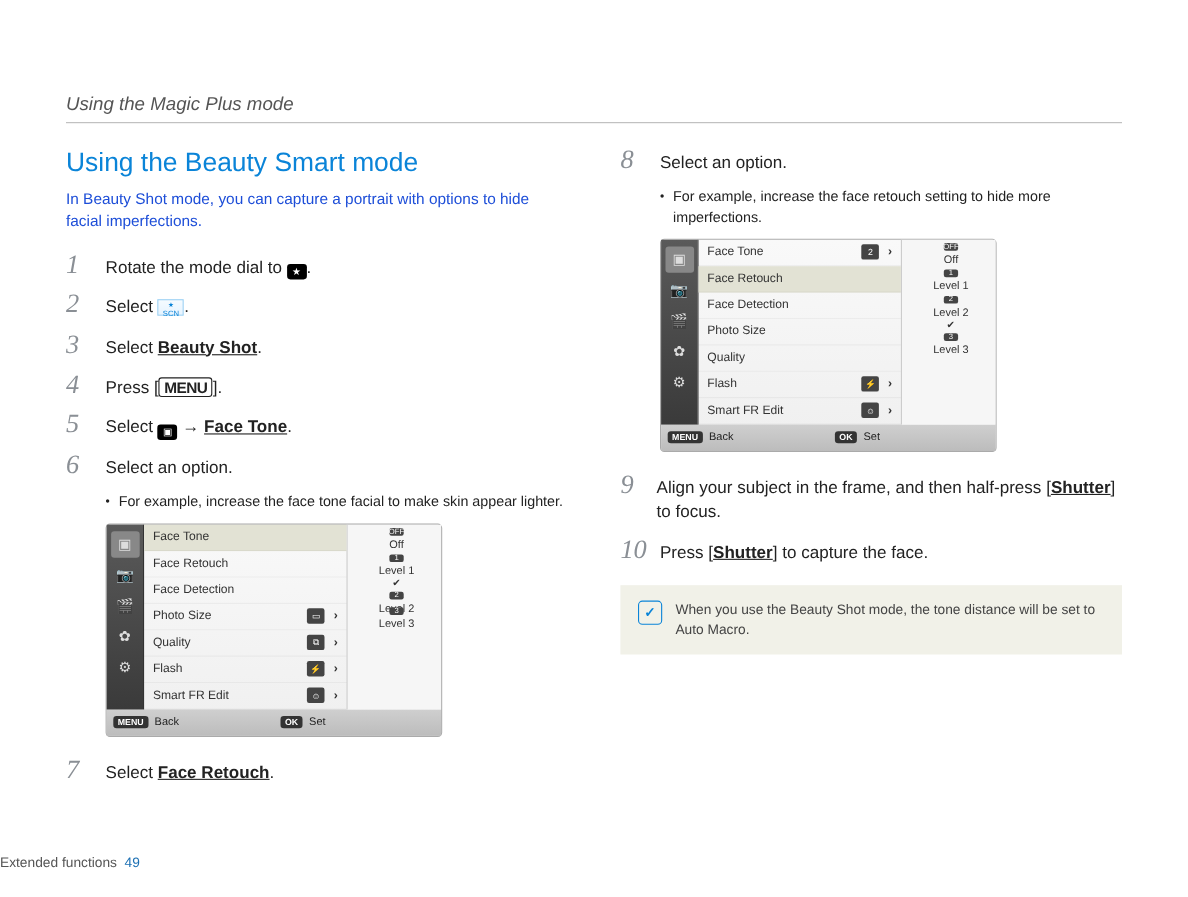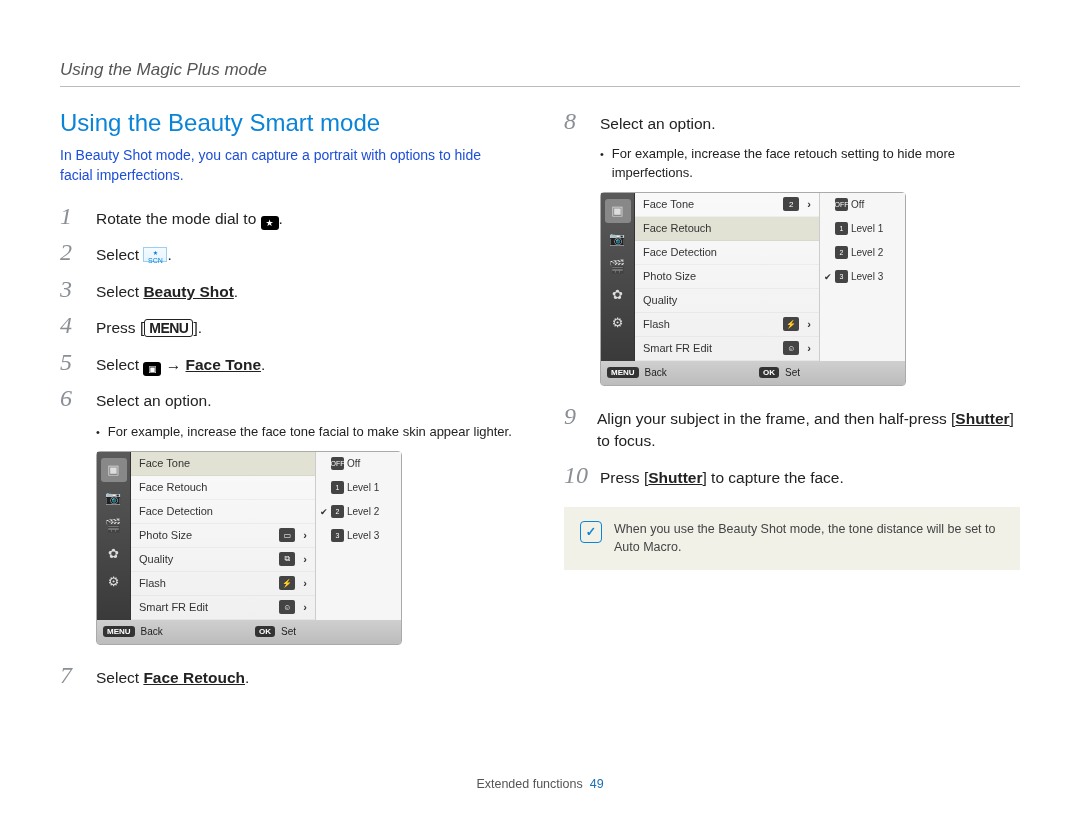--- a/index.html
+++ b/index.html
@@ -7,21 +7,21 @@
   body {
     width: 1080px;
     height: 815px;
     background: #fff;
     font-family: "Helvetica Neue", Arial, sans-serif;
     font-weight: 300;
     color: #222;
     position: relative;
   }
   .page {
-    padding: 60px 60px 20px 60px;
+    padding: 85px 60px 20px 60px;
   }
   .top-header {
     font-style: italic;
     font-size: 17px;
     color: #555;
     border-bottom: 1px solid #bbb;
     padding-bottom: 6px;
     margin-bottom: 22px;
     font-weight: 300;
   }
@@ -167,20 +167,21 @@
     background: #f6f6f6;
     border-left: 1px solid #ccc;
   }
   .cam-opt {
     height:24px;
     display:flex;align-items:center;
     padding-left:4px;
     gap:3px;
     font-size:10px;
     color:#333;
+    flex-direction:column;
   }
   .cam-opt .chk { font-size:9px; color:#333; width:8px; }
   .cam-opt .oicon {
     width:13px;height:13px;
     background:#444;border-radius:2px;
     color:#fff;font-size:7px;
     display:inline-flex;align-items:center;justify-content:center;
   }
   .cam-row .row-icon {
     width:16px;height:14px;
@@ -219,21 +220,21 @@
     border:1.5px solid #0a84d8;
     border-radius:4px;
     color:#0a84d8;
     display:flex;align-items:center;justify-content:center;
     font-weight:bold;
     flex-shrink:0;
   }
   .footer {
     position:absolute;
     bottom:24px; left:0; width:100%;
-    text-align:center;
+    text-align:left;
     font-size:12.5px;
     color:#555;
     margin-top:18px;
   }
   .footer .pg { color:#1b6fb3; font-weight:500;}
 </style>
 </head>
 <body>
 
 <div class="page">

